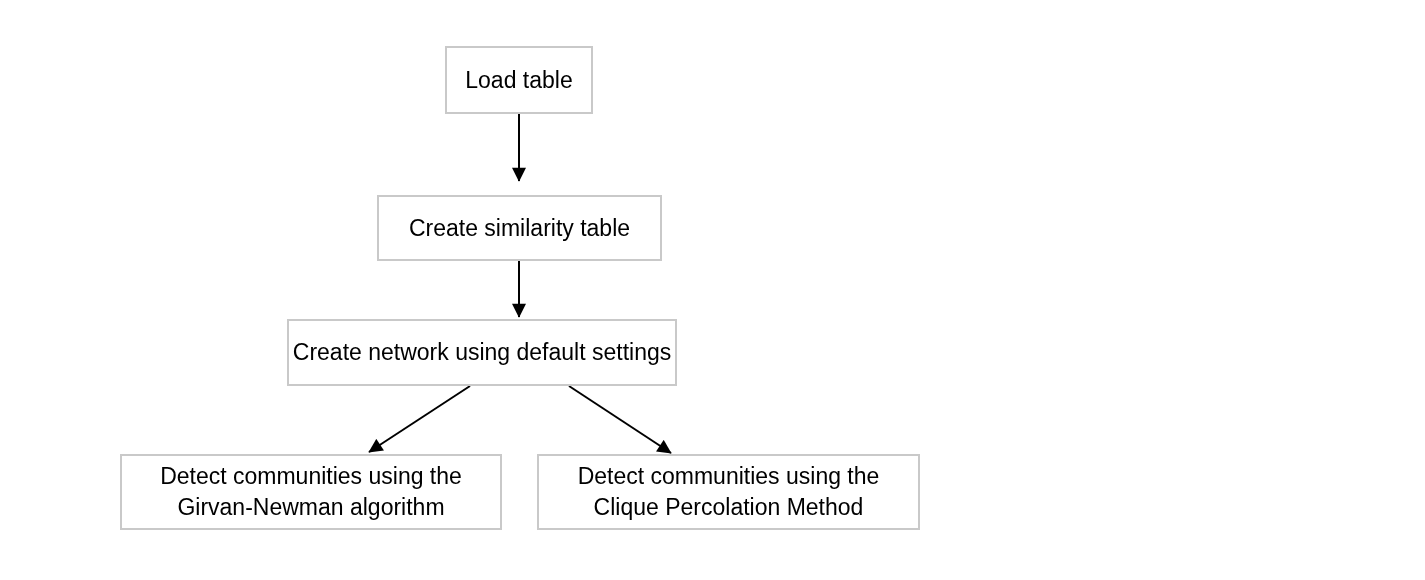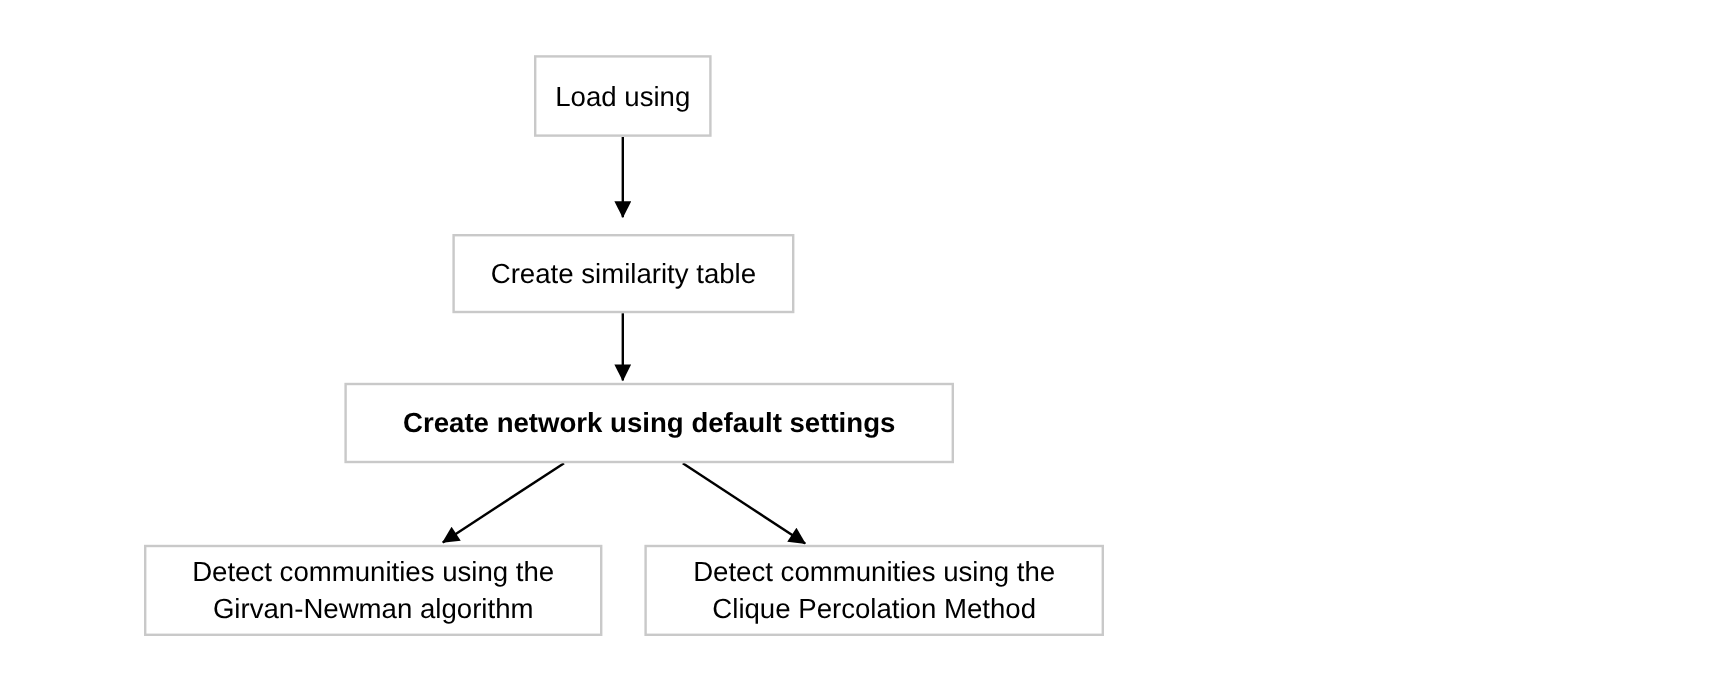--- a/index.html
+++ b/index.html
@@ -31,42 +31,42 @@
       align-items: center;
       justify-content: center;
       text-align: center;
       font-size: 23px;
       line-height: 31px;
       color: #000000;
       white-space: pre-line;
     }
     #node-load-data            { left: 445px; top: 46px;  width: 148px; height: 68px; }
     #node-create-similarity    { left: 377px; top: 195px; width: 285px; height: 66px; }
-    #node-create-network       { left: 287px; top: 319px; width: 508px; height: 67px; font-weight: bold; }
+    #node-create-network       { left: 287px; top: 319px; width: 390px; height: 67px; }
     #node-girvan-newman        { left: 120px; top: 454px; width: 382px; height: 76px; }
     #node-clique-percolation   { left: 537px; top: 454px; width: 383px; height: 76px; }
   </style>
 </head>
 <body>
 
 <div class="canvas">
 
   <svg class="edges" width="1425" height="580" viewBox="0 0 1425 580" xmlns="http://www.w3.org/2000/svg">
     <defs>
       <marker id="arrowhead" viewBox="0 0 10 10" refX="9.5" refY="5" markerWidth="8" markerHeight="7" orient="auto">
         <path d="M0,0 L10,5 L0,10 z" fill="#000000"></path>
       </marker>
     </defs>
     <line x1="519" y1="114" x2="519" y2="181" stroke="#000000" stroke-width="2" marker-end="url(#arrowhead)"></line>
     <line x1="519" y1="249" x2="519" y2="317" stroke="#000000" stroke-width="2" marker-end="url(#arrowhead)"></line>
     <line x1="470" y1="386" x2="369" y2="452" stroke="#000000" stroke-width="2" marker-end="url(#arrowhead)"></line>
     <line x1="569" y1="386" x2="671" y2="453" stroke="#000000" stroke-width="2" marker-end="url(#arrowhead)"></line>
   </svg>
 
-  <div class="node" id="node-load-data">Load using</div>
+  <div class="node" id="node-load-data">Load table</div>
 
   <div class="node" id="node-create-similarity">Create similarity table</div>
 
   <div class="node" id="node-create-network">Create network using default settings</div>
 
   <div class="node" id="node-girvan-newman">Detect communities using the
 Girvan-Newman algorithm</div>
 
   <div class="node" id="node-clique-percolation">Detect communities using the
 Clique Percolation Method</div>

